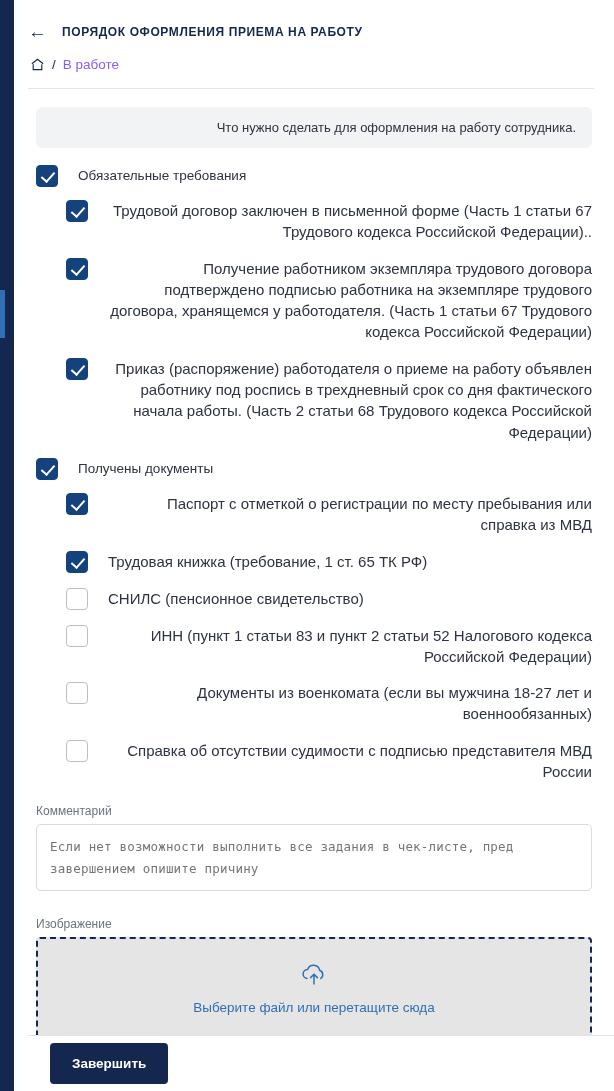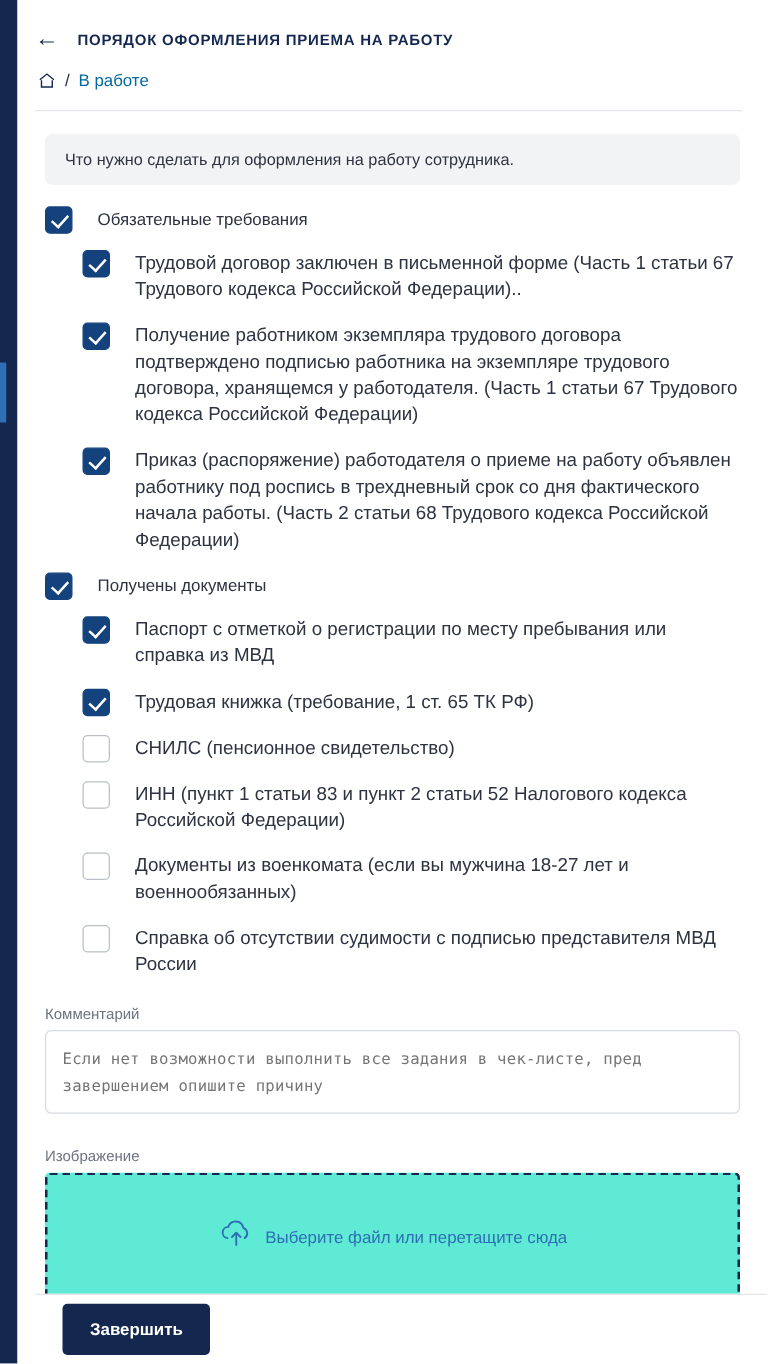--- a/index.html
+++ b/index.html
@@ -63,29 +63,30 @@
     display: flex;
     align-items: center;
     gap: 7px;
     margin-top: 16px;
     padding-left: 2px;
     font-size: 13.5px;
     color: #14274e;
   }
   .home-icon svg { display: block; }
   .crumb-sep { color: #14274e; }
-  .crumb-current { color: #0369a1; }
+  .crumb-current { color: #8b5cf6; }
   .divider {
     margin-top: 16px;
     height: 1px;
     background: #e3e5ea;
   }
   
   .body {
     padding: 18px 22px 0 22px;
+    text-align: right;
   }
   .notice {
     background: #f2f3f5;
     border-radius: 6px;
     padding: 13px 16px;
     font-size: 13px;
     color: #2d3340;
   }
   .check-list { margin-top: 16px; }
   .row {
@@ -147,24 +148,25 @@
     background: #fff;
     resize: none;
     overflow: hidden;
   }
   .dropzone {
     margin-top: 6px;
     border: 2px dashed #14274e;
     border-radius: 4px;
     height: 104px;
     display: flex;
+    flex-direction: column;
     align-items: center;
     justify-content: center;
     gap: 8px;
-    background: #5eead4;
+    background: #e5e5e5;
   }
   .dropzone-text {
     font-size: 13.5px;
     color: #2f6fb5;
   }
   .footer {
     position: absolute;
     left: 14px; right: 0; bottom: 0;
     height: 56px;
     border-top: 1px solid #e3e5ea;

